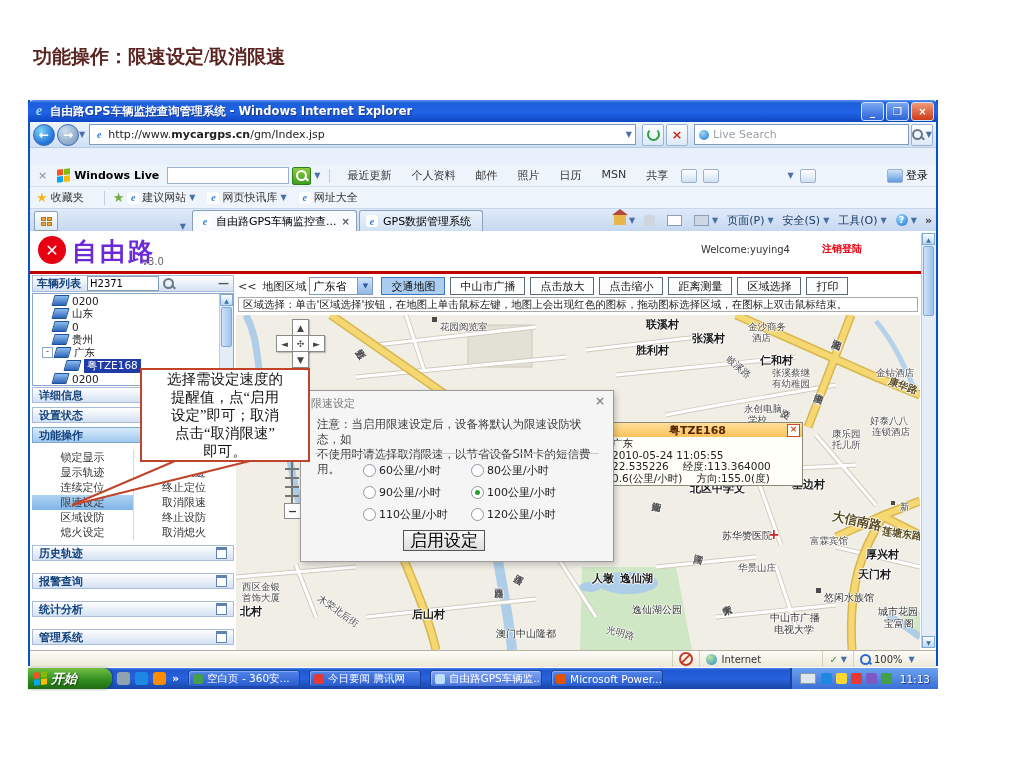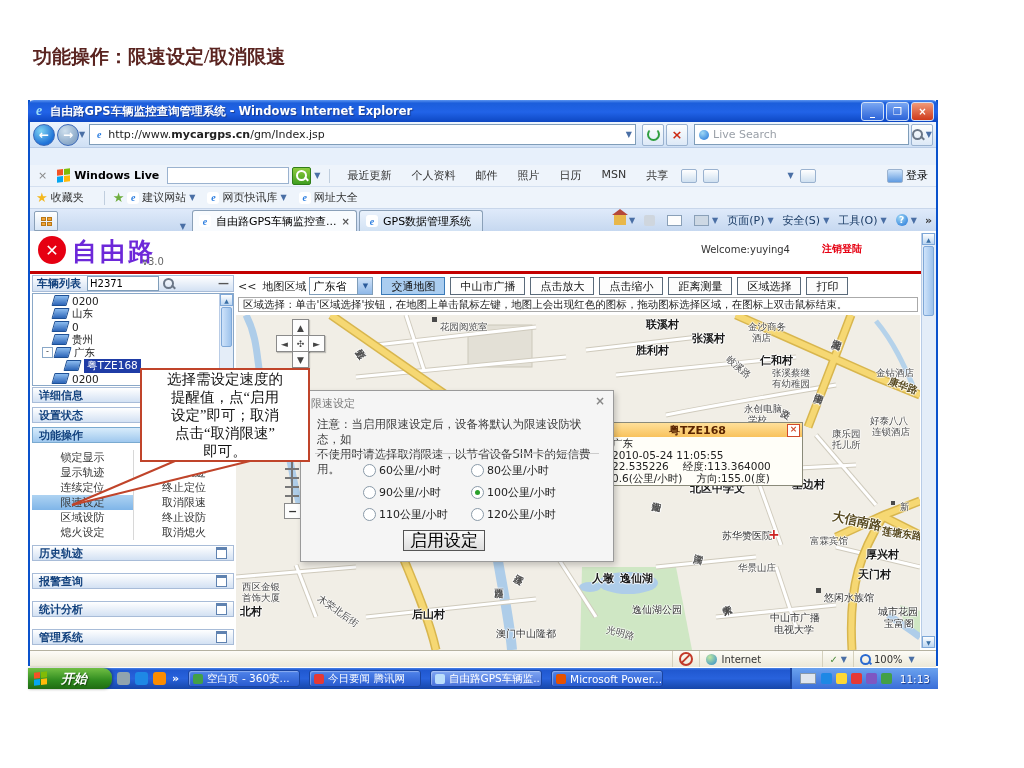--- a/index.html
+++ b/index.html
@@ -201,21 +201,21 @@
   .noic{width:10px;height:10px;border:2px solid #c23a2a;border-radius:50%;position:relative;}
   .noic::after{content:"";position:absolute;left:-1px;top:4px;width:11px;height:2px;background:#c23a2a;transform:rotate(-45deg);}
   .globe{width:11px;height:11px;border-radius:50%;background:radial-gradient(circle at 35% 30%,#bfe8a0,#2a8ad0);margin-right:4px;}
   .zoom-mag{width:7px;height:7px;border:2px solid #2a6ad0;border-radius:50%;position:relative;display:inline-block;margin-right:3px;}
   .zoom-mag::after{content:"";position:absolute;left:6px;top:6px;width:4px;height:2px;background:#2a6ad0;transform:rotate(45deg);}
   
   #taskbar{position:absolute;left:28px;top:668px;width:910px;height:21px;
     background:linear-gradient(180deg,#4a85e8 0%,#2058d0 10%,#2862dc 50%,#1646a8 100%);display:flex;align-items:center;}
   #start-btn{width:84px;height:21px;border-radius:0 9px 9px 0;display:flex;align-items:center;padding-left:6px;box-sizing:border-box;
     background:linear-gradient(180deg,#71bf44 0%,#2f8b1f 60%,#1f6b12 100%);box-shadow:1px 0 3px rgba(0,0,0,.4);}
-  #start-btn .txt{color:#fff;font-weight:bold;font-style:italic;font-size:13px;margin-left:10px;text-shadow:1px 1px 1px #1a4a10;}
+  #start-btn .txt{color:#fff;font-weight:bold;font-style:italic;font-size:13px;margin-left:0;text-shadow:1px 1px 1px #1a4a10;}
   .ql-ic{width:13px;height:13px;border-radius:3px;margin-left:5px;}
   .task-btn{height:17px;width:112px;margin-left:9px;border-radius:3px;background:linear-gradient(#5084ea,#2a5cd0);
     border:1px solid #1a44a0;display:flex;align-items:center;padding:0 4px;box-sizing:border-box;color:#fff;font-size:10.5px;
     white-space:nowrap;overflow:hidden;box-shadow:inset 1px 1px 1px rgba(255,255,255,.35);}
   .task-btn.active{background:linear-gradient(#7fa5f2,#4a74dc);}
   .task-ic{width:10px;height:10px;border-radius:2px;margin-right:4px;flex:none;}
   #tray{margin-left:auto;height:21px;display:flex;align-items:center;background:linear-gradient(180deg,#6aa2ee,#3a6ed8);
     border-left:2px solid #1a44a0;padding:0 8px;}
   .tray-ic{width:11px;height:11px;border-radius:2px;margin-right:4px;}
   .kbd-ic{width:14px;height:9px;background:#dfe6ee;border:1px solid #8899aa;margin-right:5px;}

